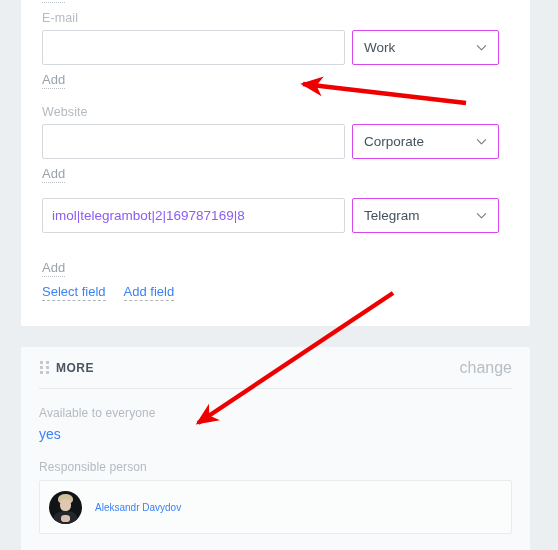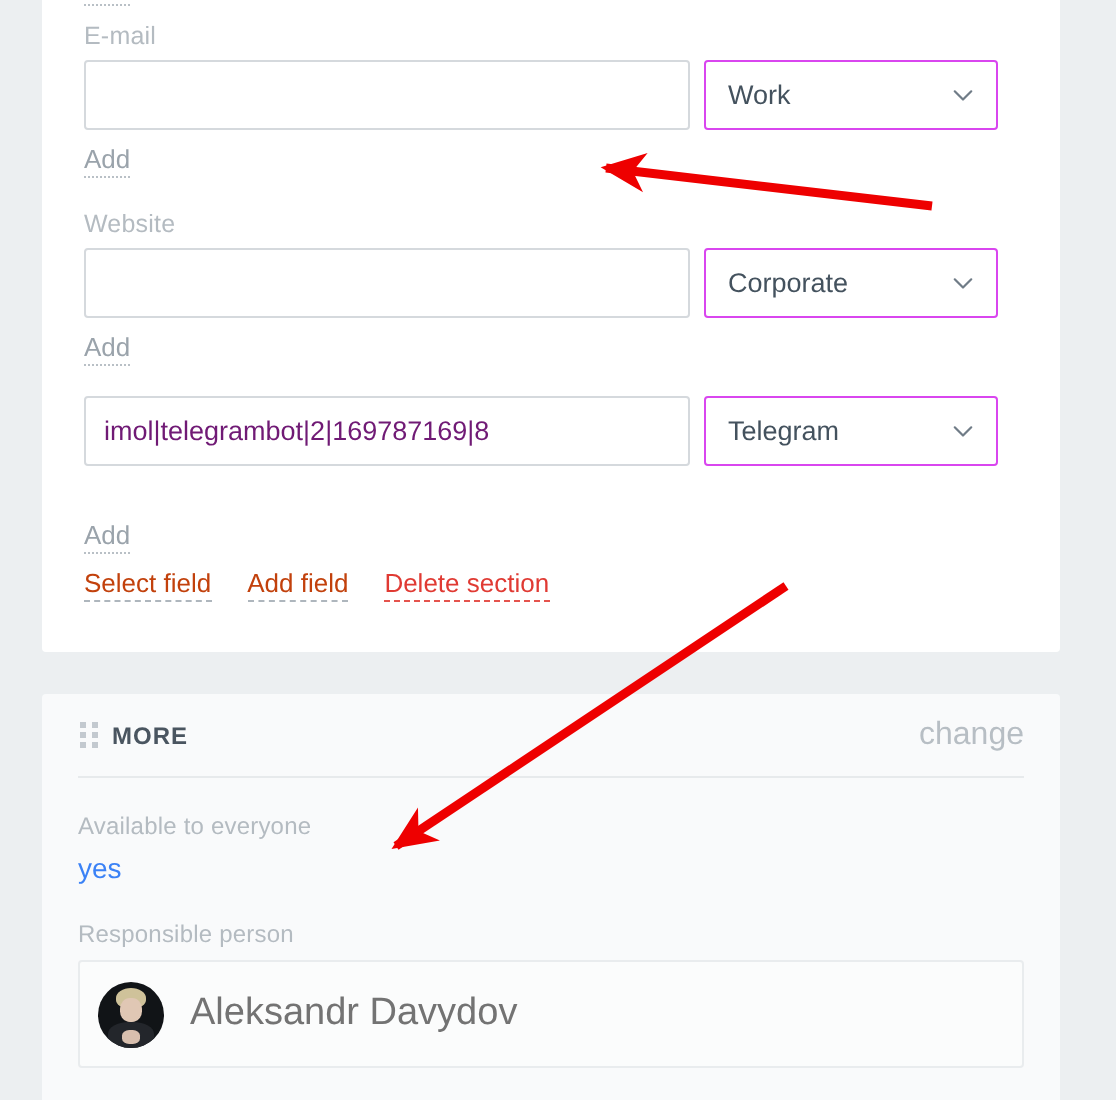--- a/index.html
+++ b/index.html
@@ -51,21 +51,21 @@
   }
   .text-input {
     flex: 0 0 303px;
     height: 35px;
     box-sizing: border-box;
     border: 1px solid #d5d9dd;
     border-radius: 2px;
     background: #fff;
     font-family: "Liberation Sans", sans-serif;
     font-size: 13.5px;
-    color: #701a75;
+    color: #8b5cf6;
     padding: 0 9px;
     outline: none;
   }
   .text-input::placeholder { color: #c6ccd2; }
   .select-box {
     flex: 0 0 147px;
     height: 35px;
     box-sizing: border-box;
     border: 1px solid #d946ef;
     border-radius: 2px;
@@ -102,21 +102,21 @@
   .section-actions {
     position: absolute;
     left: 21px;
     top: 296px;
     display: flex;
     gap: 18px;
     align-items: baseline;
   }
   .action-link {
     font-size: 13px;
-    color: #c2410c;
+    color: #3b82f6;
     border-bottom: 1px dashed #aeb6bd;
     line-height: 15px;
     cursor: pointer;
     padding-bottom: 1px;
   }
   .action-link.danger {
     color: #e03a33;
     border-bottom-color: #e5534d;
   }
 
@@ -230,22 +230,22 @@
     border-radius: 45% 45% 0 0;
   }
   .avatar .hands {
     position: absolute;
     left: 12px; bottom: 2px;
     width: 9px; height: 7px;
     background: #d8bfae;
     border-radius: 40%;
   }
   #responsible-name {
-    font-size: 19px;
-    color: #737373;
+    font-size: 10px;
+    color: #3b82f6;
     cursor: pointer;
   }
 
   
   #annotations {
     position: absolute;
     left: 0; top: 0;
     width: 558px;
     height: 550px;
     pointer-events: none;
@@ -295,21 +295,20 @@
           <path d="M1.5 4 L6 8.5 L10.5 4" fill="none" stroke="#707c87" stroke-width="1.2" stroke-linecap="round" stroke-linejoin="round"></path>
         </svg>
       </div>
     </div>
   </div>
   <span class="add-link" style="top:272px">Add</span>
 
   <div class="section-actions">
     <span class="action-link">Select field</span>
     <span class="action-link">Add field</span>
-    <span class="action-link danger">Delete section</span>
   </div>
 </div>
 
 <div class="card" id="more-card">
   <div id="more-header">
     <span class="drag-handle">
       <i></i>
         <i></i>
         <i></i>
         <i></i>

